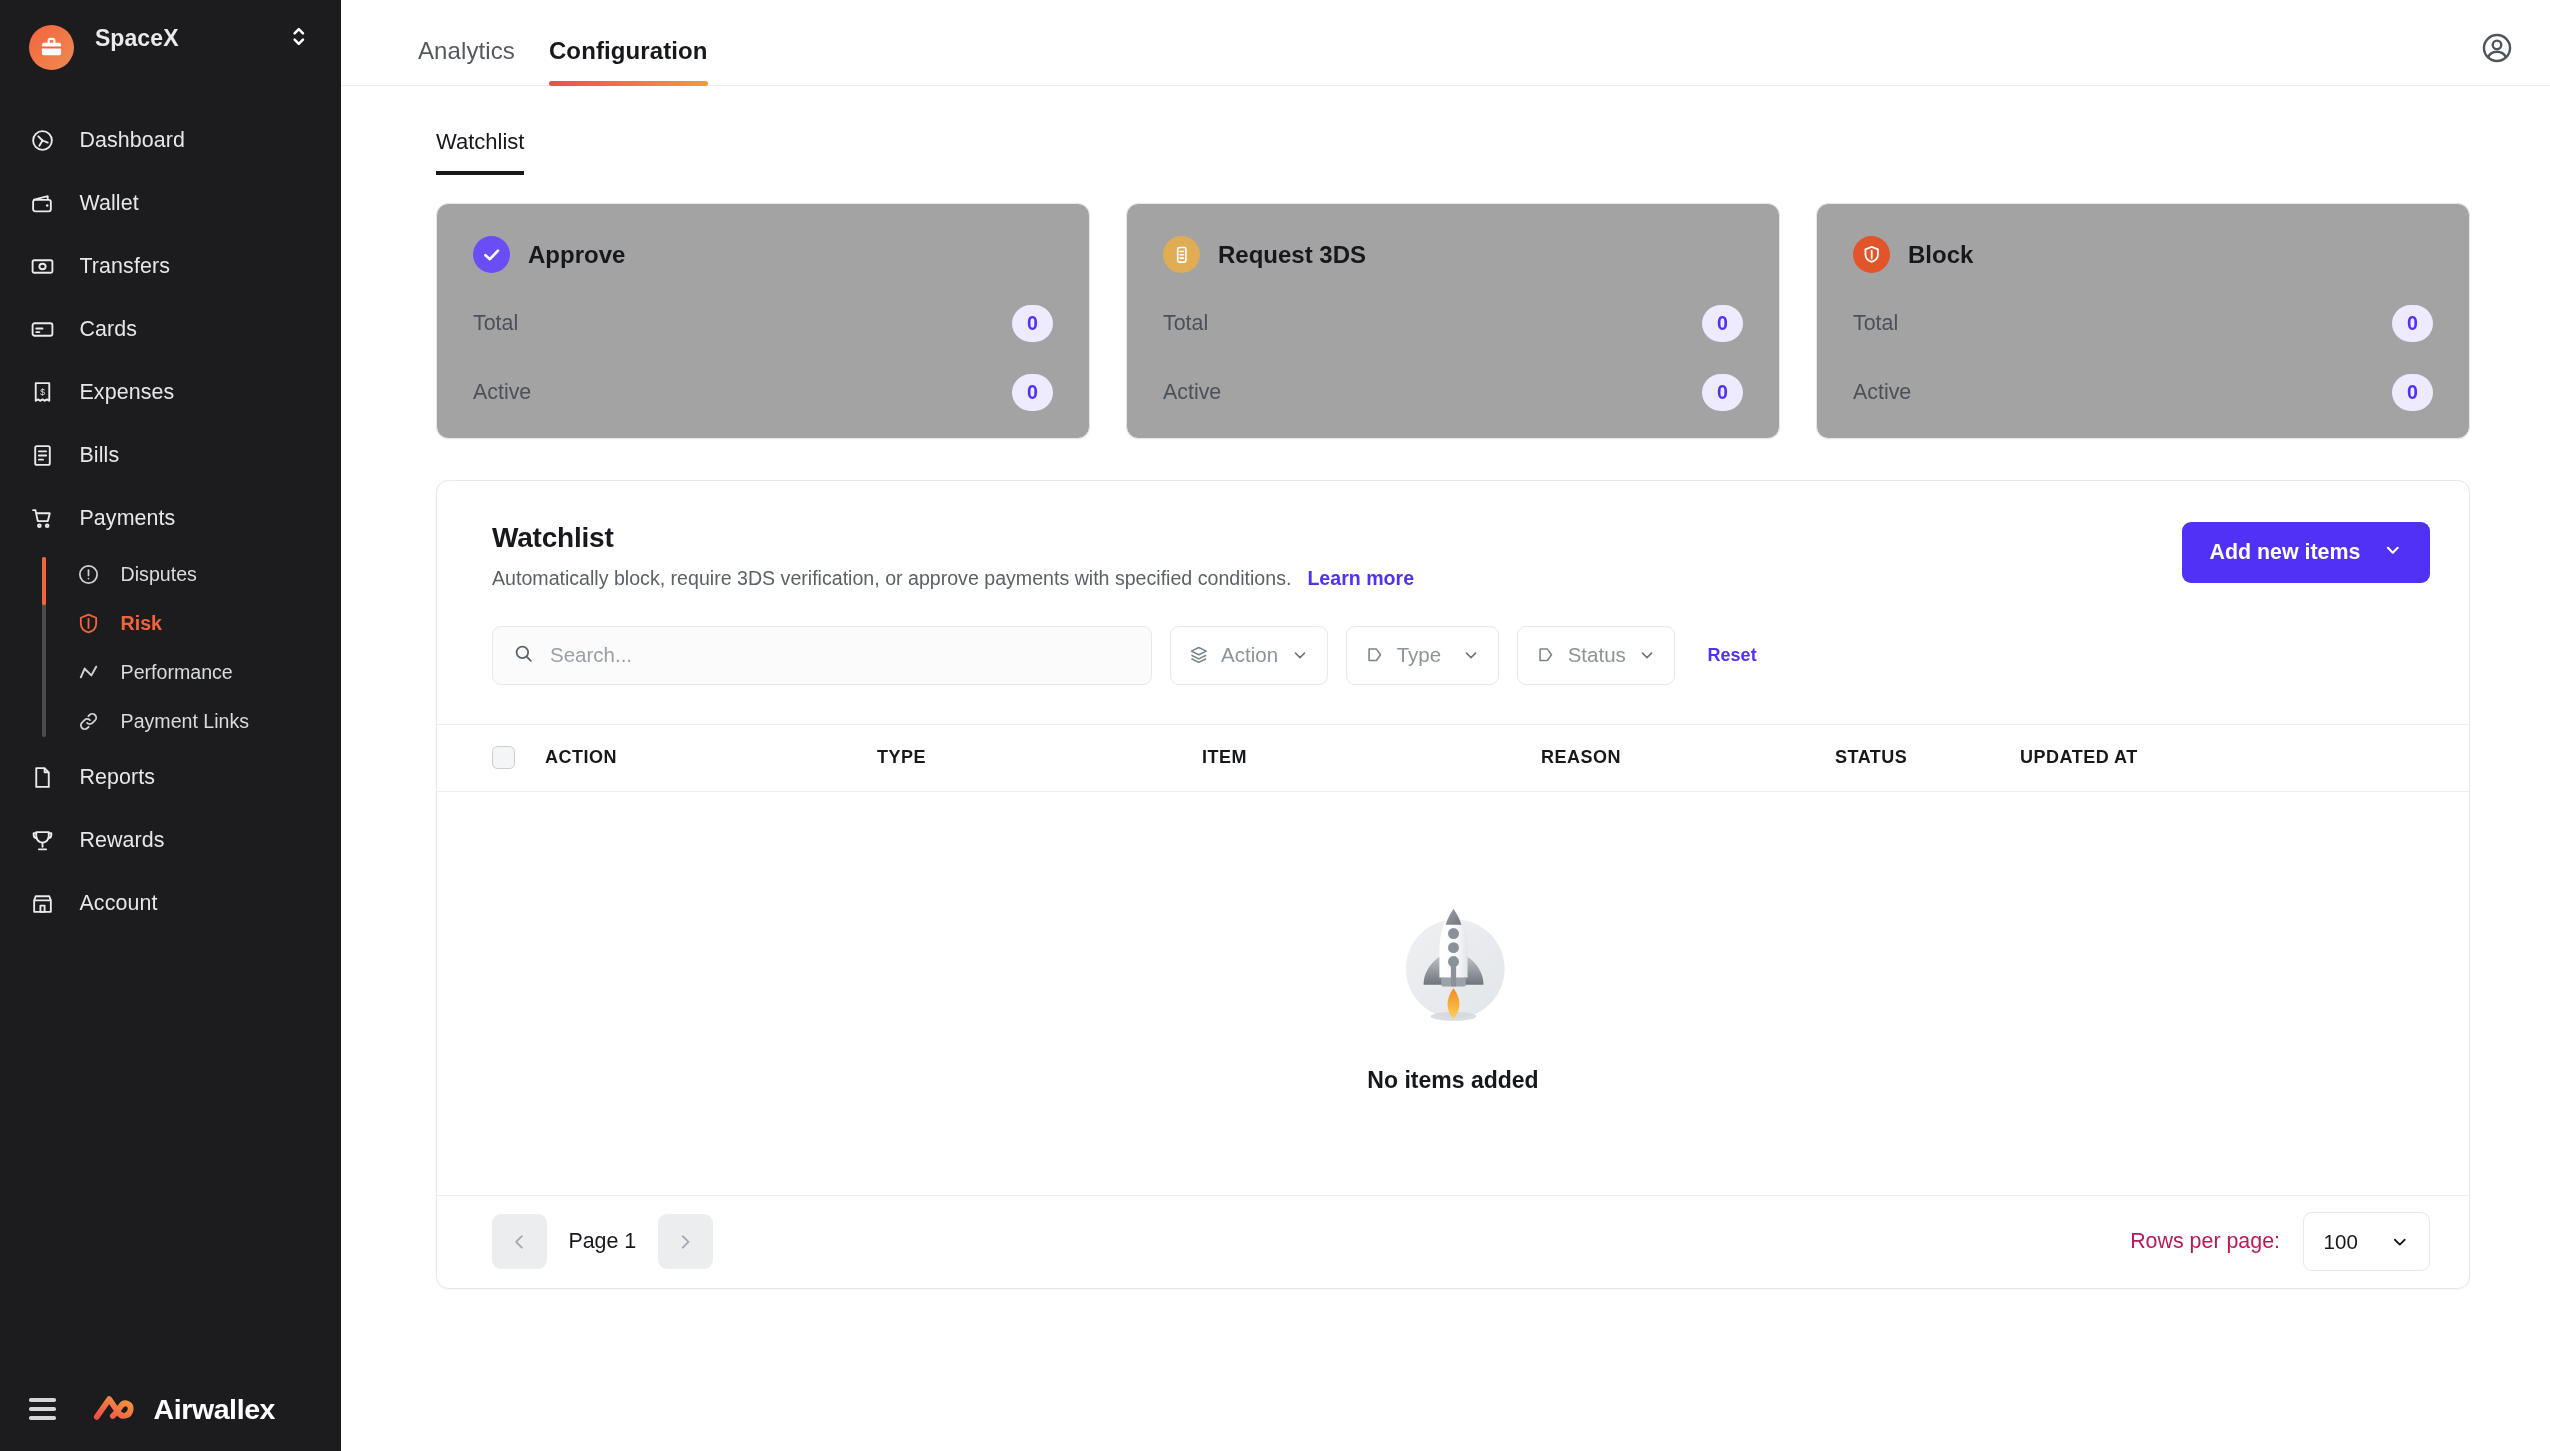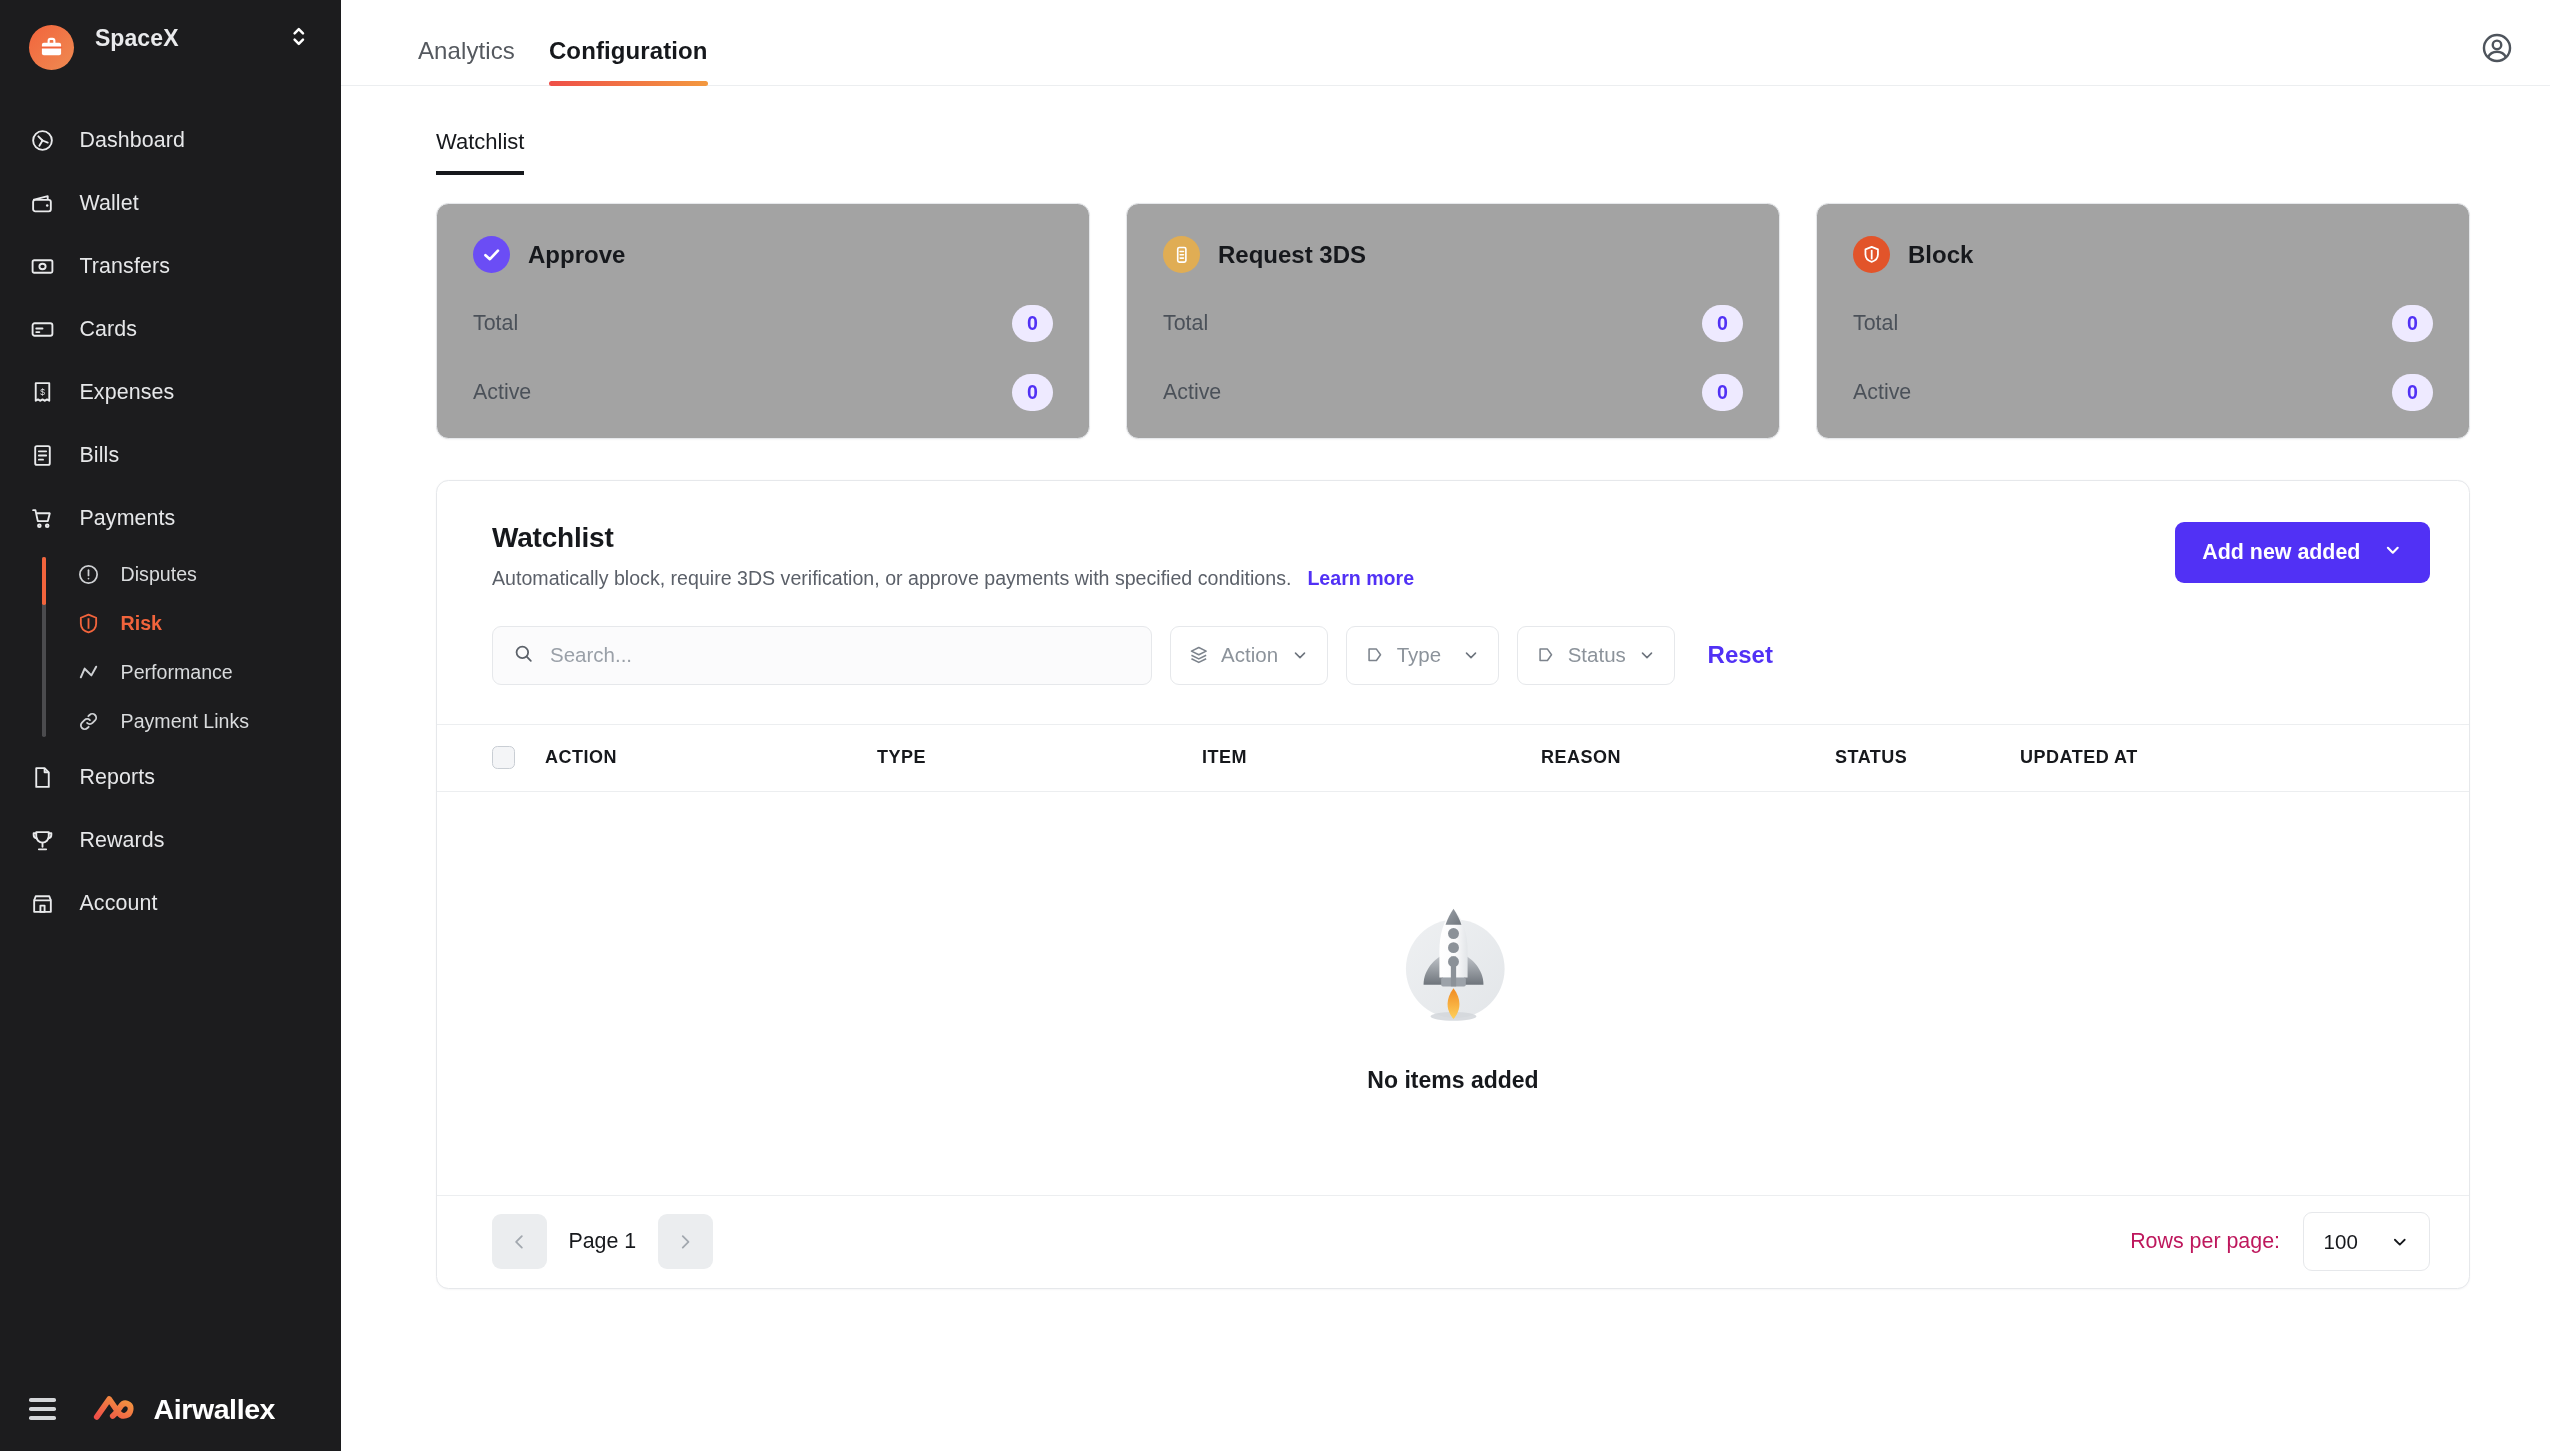--- a/index.html
+++ b/index.html
@@ -192,21 +192,21 @@
   .search-box input::placeholder { color: #9aa0a8; }
   .filter-chip {
     height: 59px; border: 0.9px solid #e6e8eb; border-radius: 9px;
     background: #ffffff; display: flex; align-items: center;
     gap: 12.5px; padding: 0 18px; cursor: pointer; min-width: 153px;
   }
   .filter-chip .chip-label { font-size: 20.5px; color: #8c939b; flex: 1; }
   .chip-icon { color: #7c838c; display: flex; }
   .chip-caret { color: #6d747d; display: flex; }
   .reset-link {
-    font-size: 24px; color: #5131f5; font-weight: 700;
+    font-size: 18px; color: #5131f5; font-weight: 700;
     margin-left: 14.3px; cursor: pointer;
   }
 
   .table-head {
     display: flex; align-items: center;
     border-top: 0.9px solid #eceef0; border-bottom: 0.9px solid #eceef0;
     height: 68px; padding-left: 55px; padding-right: 39px;
   }
   .chk {
     width: 23px; height: 23px; border: 1.8px solid #c9ced4; border-radius: 5.4px;
@@ -550,21 +550,21 @@
 
         <div class="panel-head">
           <div>
             <div class="panel-title">Watchlist</div>
             <div class="panel-sub">
               <span>Automatically block, require 3DS verification, or approve payments with specified conditions.</span>
               <span class="link">Learn more</span>
             </div>
           </div>
           <button class="btn-primary">
-            <span>Add new added</span>
+            <span>Add new items</span>
             <span>
               <svg width="19.6" height="19.6" viewBox="0 0 24 24" fill="none" stroke="#fff" stroke-width="2.6" stroke-linecap="round" stroke-linejoin="round">
                 <polyline points="6,9.5 12,15.5 18,9.5"></polyline>
               </svg>
             </span>
           </button>
         </div>
 
         <div class="filters">
           <div class="search-box">

